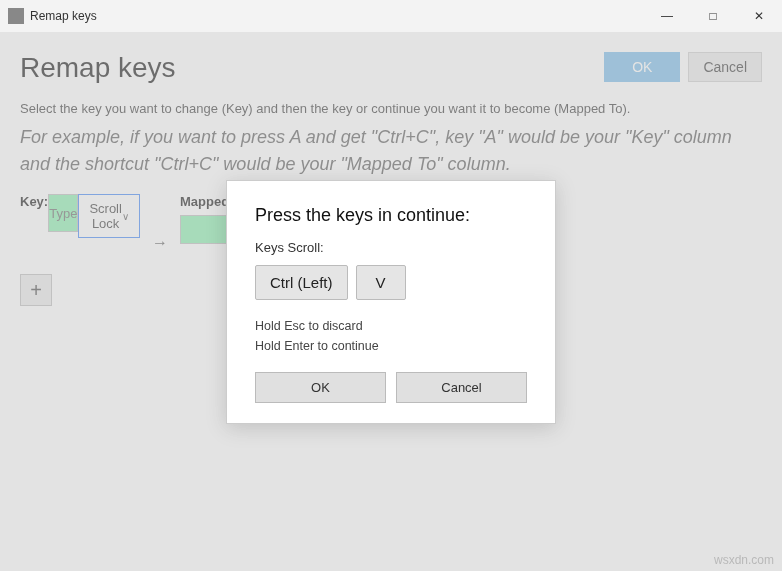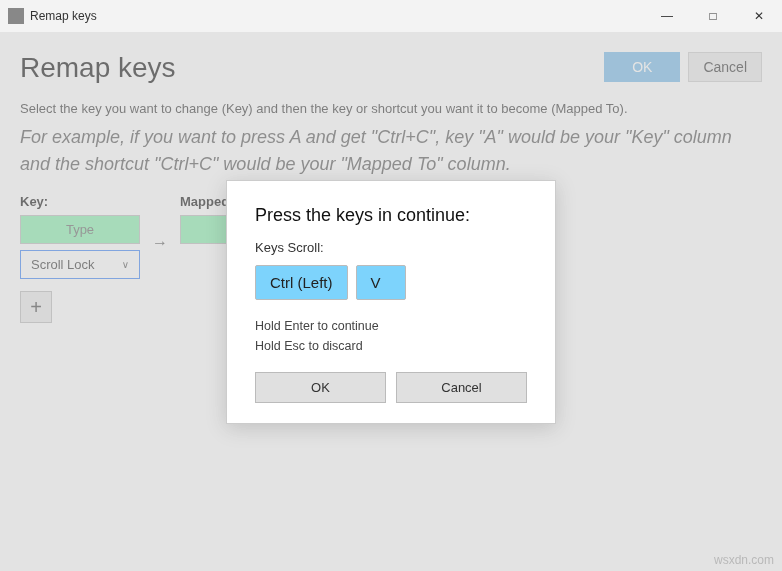--- a/index.html
+++ b/index.html
@@ -119,21 +119,21 @@
 
     .column-label {
       font-size: 13px;
       font-weight: 600;
       color: #111;
       margin-bottom: 6px;
     }
 
     .col-key {
       display: flex;
-      flex-direction: column;
+      flex-direction: row;
       width: 120px;
     }
 
     .type-btn {
       background: #86efac;
       border: 1px solid #bbb;
       color: #666;
       font-size: 13px;
       padding: 6px 0;
       text-align: center;
@@ -240,29 +240,29 @@
       margin-bottom: 10px;
     }
 
     .key-chips {
       display: flex;
       gap: 8px;
       margin-bottom: 16px;
     }
 
     .key-chip {
-      background: #7dd3fc;
+      background: #e5e5e5;
       border: 1px solid #bbb;
       border-radius: 2px;
       padding: 8px 14px;
       font-size: 15px;
       font-weight: 500;
       color: #222;
       min-width: 50px;
-      text-align: left;
+      text-align: center;
     }
 
     .modal-hints {
       font-size: 12.5px;
       color: #444;
       line-height: 1.6;
       margin-bottom: 16px;
     }
 
     .modal-buttons {
@@ -317,21 +317,21 @@
 
 <div class="main-content">
 
   <div class="top-buttons">
     <button class="btn-ok-top">OK</button>
     <button class="btn-cancel-top">Cancel</button>
   </div>
 
   <h1 class="page-title">Remap keys</h1>
 
-  <p class="description">Select the key you want to change (Key) and then the key or shortcut you want it to become (Mapped To).</p>
+  <p class="description">Select the key you want to change (Key) and then the key or continue you want it to become (Mapped To).</p>
   <p class="example-text">For example, if you want to press A and get "Ctrl+C", key "A" would be your "Key" column and the shortcut "Ctrl+C" would be your "Mapped To" column.</p>
 
   <div class="key-section">
 
     <div class="col-key">
       <div class="column-label">Key:</div>
       <button class="type-btn">Type</button>
       <button class="dropdown-btn">
         <span>Scroll Lock</span>
         <span class="arrow-icon">∨</span>
@@ -362,22 +362,22 @@
       <div class="modal-title">Press the keys in continue:</div>
 
       <div class="keys-pressed-label">Keys Scroll:</div>
 
       <div class="key-chips">
         <div class="key-chip">Ctrl (Left)</div>
         <div class="key-chip">V</div>
       </div>
 
       <div class="modal-hints">
+        <div>Hold Esc to discard</div>
         <div>Hold Enter to continue</div>
-        <div>Hold Esc to discard</div>
       </div>
 
       <div class="modal-buttons">
         <button class="modal-btn-ok">OK</button>
         <button class="modal-btn-cancel">Cancel</button>
       </div>
     </div>
   </div>
 
 </div>

